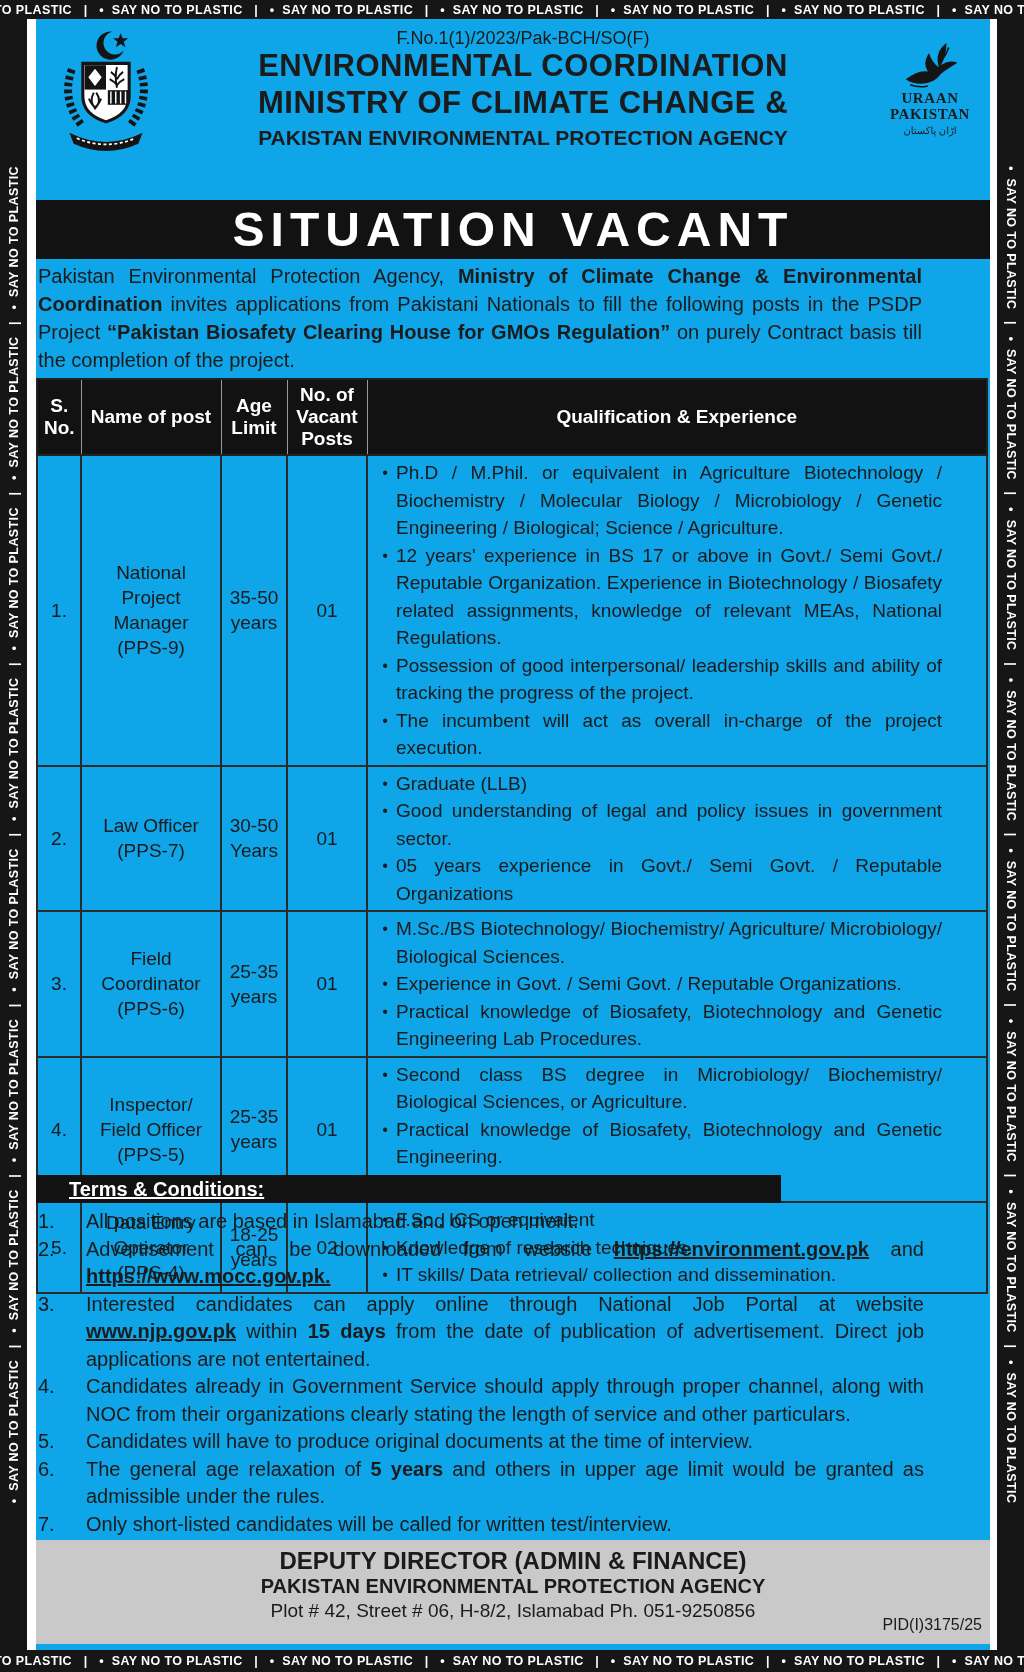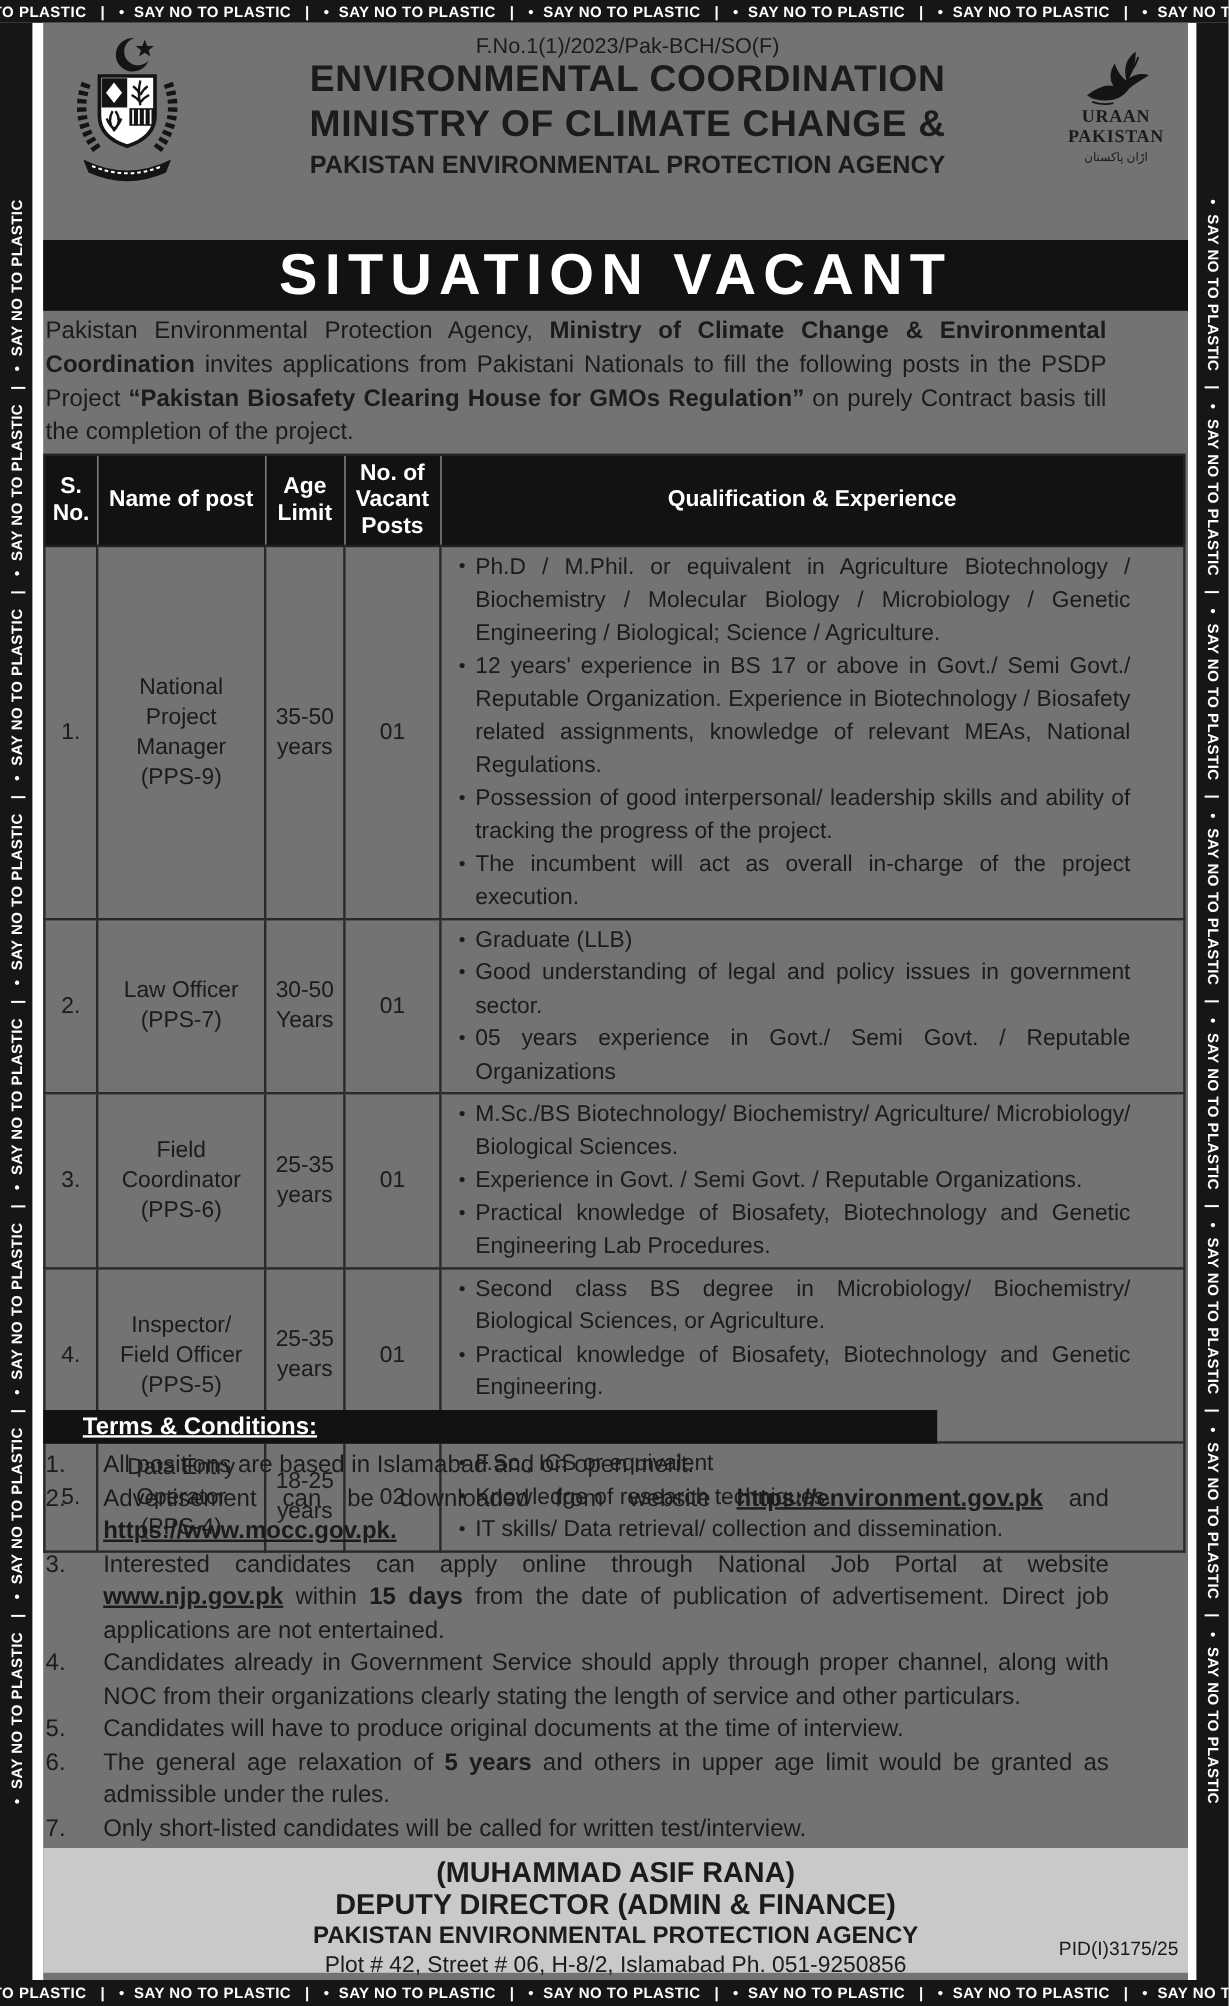--- a/index.html
+++ b/index.html
@@ -11,21 +11,21 @@
        white-space:nowrap;overflow:hidden;}
   .bar.top{top:0;height:19px;}
   .bar.bottom{bottom:0;height:22px;}
   .strip{position:absolute;top:19px;bottom:22px;width:27px;background:#161616;color:#fff;
          display:flex;align-items:center;justify-content:center;overflow:hidden;}
   .strip.left{left:0;}
   .strip.right{right:0;}
   .strip-text{writing-mode:vertical-rl;font-weight:bold;font-size:12.5px;letter-spacing:.4px;white-space:nowrap;}
   .strip.left .strip-text{transform:rotate(180deg);}
   
-  .content{position:absolute;left:36px;top:19px;width:954px;height:1631px;background:#737373;}
+  .content{position:absolute;left:36px;top:19px;width:954px;height:1631px;background:#0ea5e9;}
   .header{position:absolute;top:9px;left:0;width:100%;display:flex;}
   .crest{width:140px;display:flex;justify-content:center;align-items:flex-start;}
   .head-center{flex:1;text-align:center;}
   .uraan{width:120px;text-align:center;padding-top:12px;font-family:Liberation Serif, serif;}
   .file-no{font-size:18px;}
   .govt{font-size:20px;margin-top:3px;}
   .ministry{font-size:31px;font-weight:bold;line-height:33px;margin-top:4px;letter-spacing:.5px;}
   .agency-l{font-size:21px;font-weight:bold;margin-top:7px;}
   .address-l{font-size:18px;margin-top:5px;}
   .uraan-name{font-weight:bold;font-size:15px;line-height:16px;letter-spacing:.6px;}
@@ -300,21 +300,20 @@
           <span class="term-num">7.</span>
           <span class="term-text"><span>Only short-listed candidates will be called for written test/interview.</span></span>
         </div>
         <div class="term-item">
           <span class="term-num">8.</span>
           <span class="term-text"><span>No TA/DA shall be admissible for appearing in test/interview.</span></span>
         </div>
       </div>
 
     <div class="signature">
-      <div class="sig1">(MUHAMMAD ASIF RANA)</div>
       <div class="sig2">DEPUTY DIRECTOR (ADMIN &amp; FINANCE)</div>
       <div class="sig3">PAKISTAN ENVIRONMENTAL PROTECTION AGENCY</div>
       <div class="sig4">Plot # 42, Street # 06, H-8/2, Islamabad Ph. 051-9250856</div>
       <div class="pid">PID(I)3175/25</div>
     </div>
 
   </div>
 
   <div class="bar bottom">•&nbsp;&nbsp;SAY NO TO PLASTIC&nbsp;&nbsp;&nbsp;|&nbsp;&nbsp;&nbsp;•&nbsp;&nbsp;SAY NO TO PLASTIC&nbsp;&nbsp;&nbsp;|&nbsp;&nbsp;&nbsp;•&nbsp;&nbsp;SAY NO TO PLASTIC&nbsp;&nbsp;&nbsp;|&nbsp;&nbsp;&nbsp;•&nbsp;&nbsp;SAY NO TO PLASTIC&nbsp;&nbsp;&nbsp;|&nbsp;&nbsp;&nbsp;•&nbsp;&nbsp;SAY NO TO PLASTIC&nbsp;&nbsp;&nbsp;|&nbsp;&nbsp;&nbsp;•&nbsp;&nbsp;SAY NO TO PLASTIC&nbsp;&nbsp;&nbsp;|&nbsp;&nbsp;&nbsp;•&nbsp;&nbsp;SAY NO TO PLASTIC</div>
 </div>

